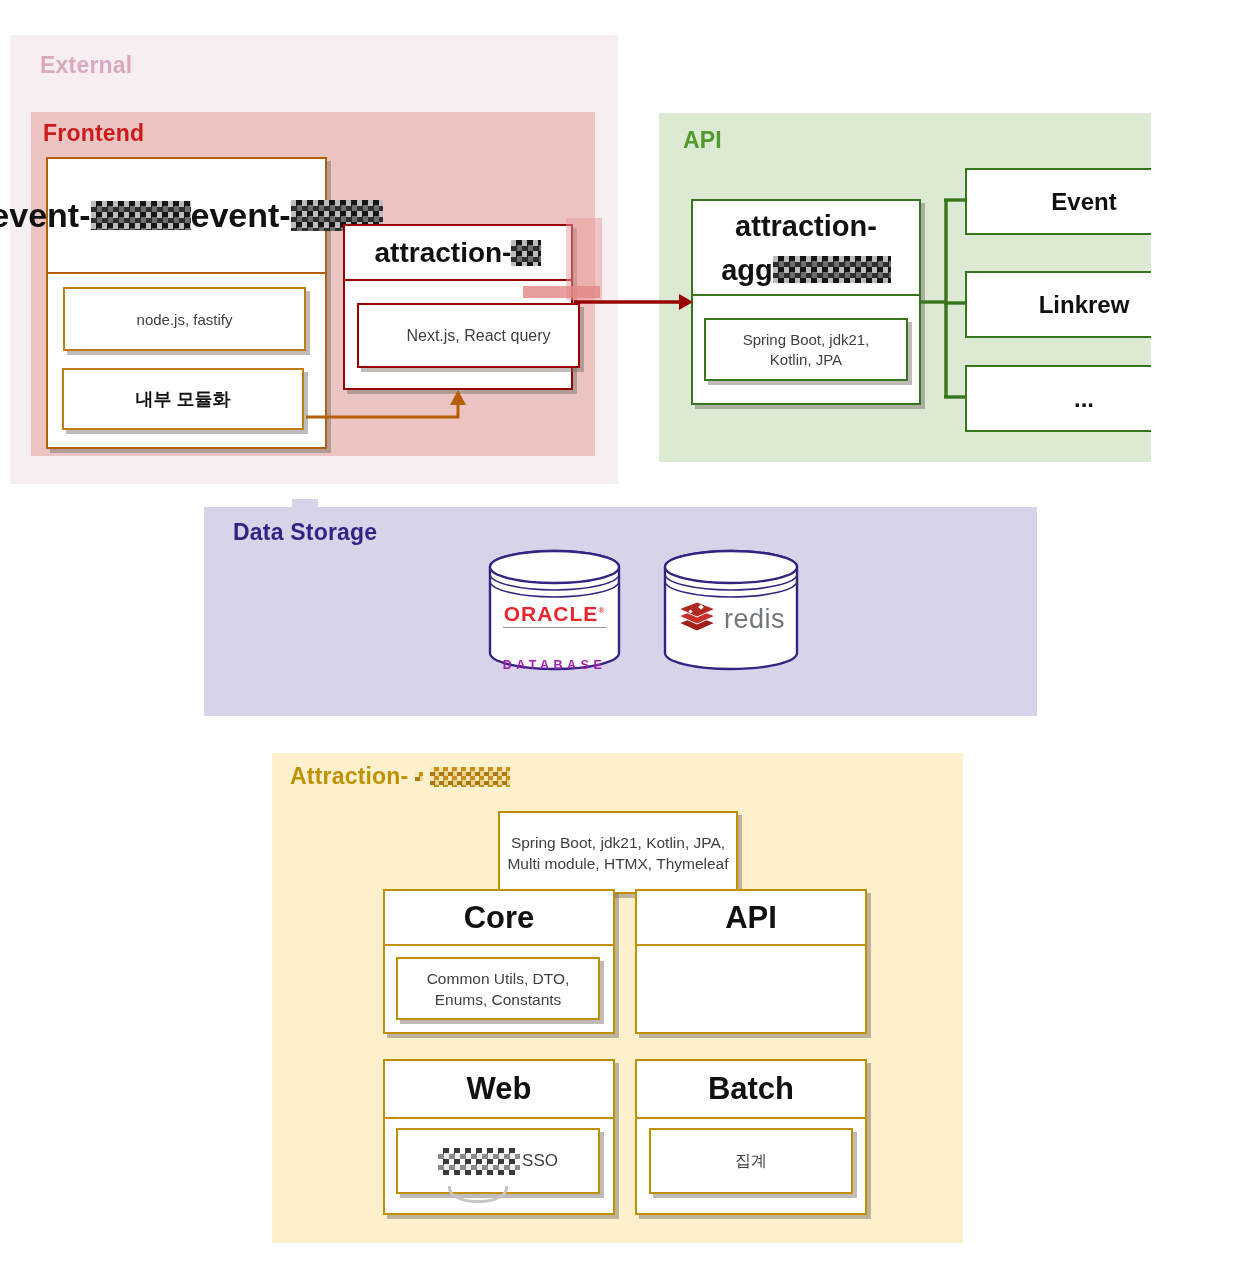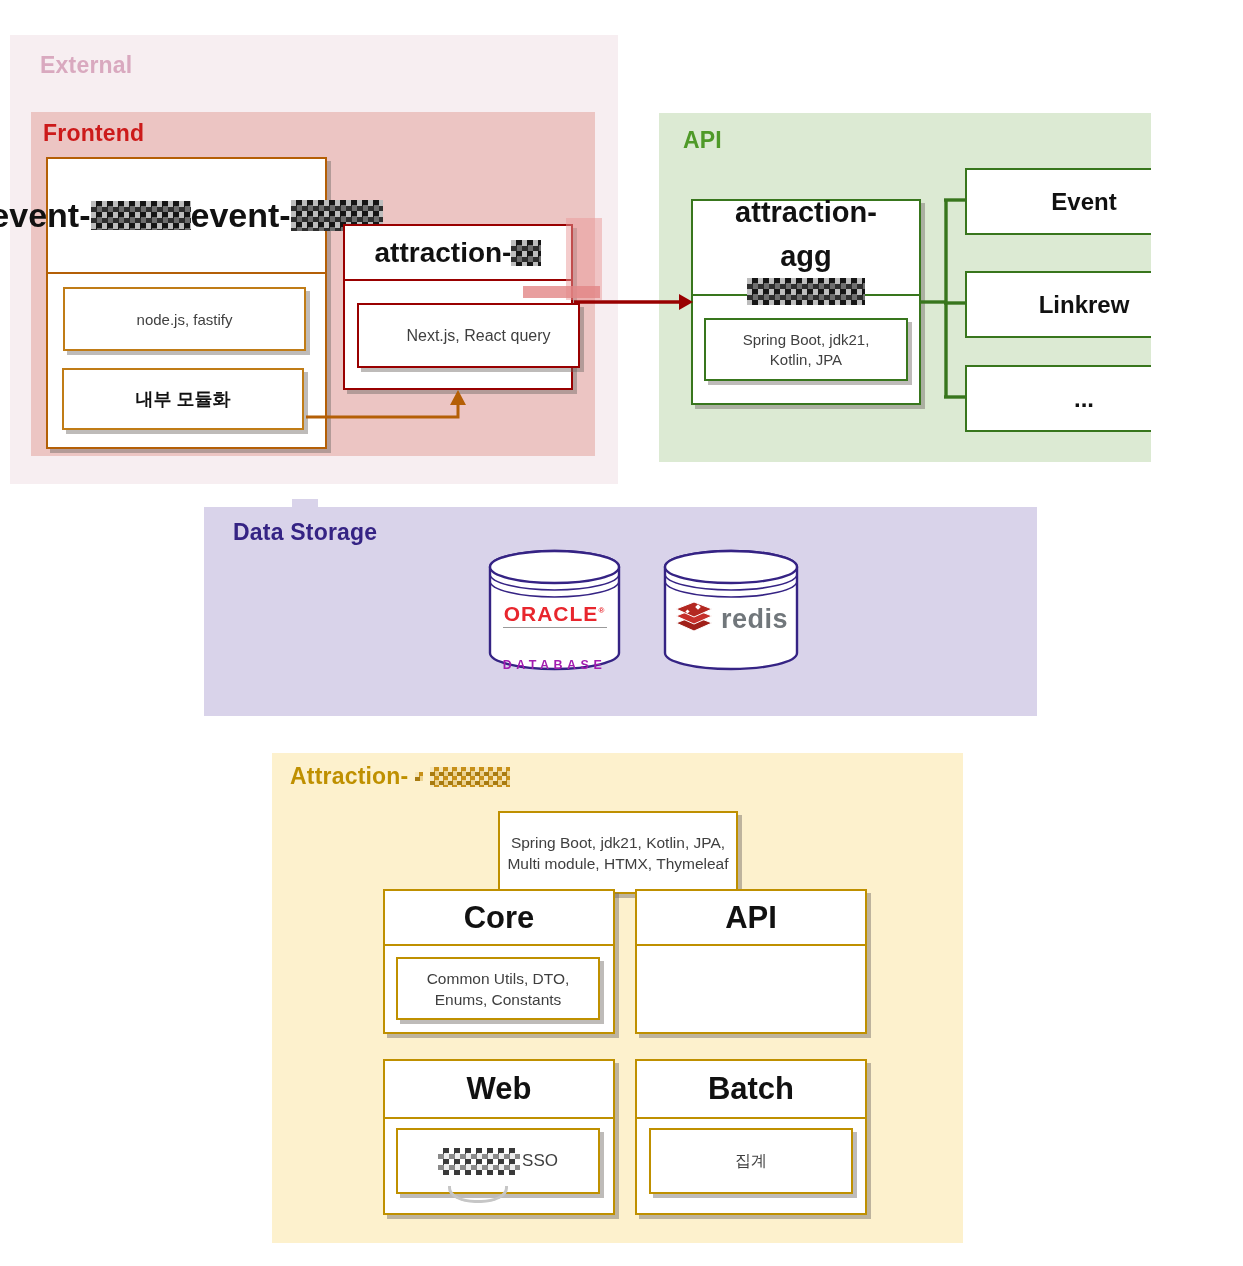--- a/index.html
+++ b/index.html
@@ -41,21 +41,21 @@
   .mosaic.gold{background-image:conic-gradient(#c79018 0 25%,#ecd391 0 50%,#a87b10 0 75%,#f6e7bb 0);background-size:9px 9px;}
 
   .ep{display:flex;align-items:center;justify-content:center;font-weight:bold;font-size:24px;color:#111;}
   .overlay-pink1{background:rgba(234,153,153,.5);}
   .overlay-pink2{background:rgba(226,134,134,.8);}
 
   .oracle-word{color:var(--oracle_red,#e8262d);font-weight:bold;font-size:21px;letter-spacing:1px;line-height:22px;}
   .oracle-reg{font-size:8px;vertical-align:super;}
   .oracle-line{width:104px;height:1px;background:#9a9a9a;margin:2px auto 4px auto;}
   .oracle-sub{color:#a21caf;font-weight:bold;font-size:12.5px;letter-spacing:4.5px;margin-top:30px;}
-  .redis-word{color:var(--redis_gray,#71777b);font-weight:bold;font-size:27px;letter-spacing:.5px;}
+  .redis-word{color:var(--redis_gray,#71777b);font-weight:normal;font-size:27px;letter-spacing:.5px;}
 
   .gray-arc{position:absolute;border:3px solid #c6c6c6;border-top:none;
             border-radius:0 0 27px 27px / 0 0 15px 15px;background:transparent;z-index:4;}
   svg.overlay{position:absolute;left:0;top:0;z-index:5;pointer-events:none;}
   .cyl-content{position:absolute;text-align:center;}
 </style>
 </head>
 <body>
 
 <div id="canvas">
@@ -101,21 +101,21 @@
         <span class="mosaic" style="width:30px;height:26px;"></span>
     </div>
   </div>
   <div class="box b-red center-txt" style="left:357px;top:303px;width:199px;height:61px;font-size:16px;padding-left:20px;">Next.js, React query</div>
   <div class="abs overlay-pink1" style="left:566px;top:218px;width:36px;height:82px;z-index:3;"></div>
   <div class="abs overlay-pink2" style="left:523px;top:286px;width:77px;height:12px;z-index:3;"></div>
 
   <div class="box b-green" style="left:691px;top:199px;width:226px;height:202px;">
     <div class="split-title d-green" style="height:93px;flex-direction:column;font-size:29px;line-height:44px;">
       <div><span>attraction-</span></div>
-      <div style="display:flex;align-items:center;flex-direction:column;">
+      <div style="display:flex;align-items:center;">
         <span>agg</span>
           <span class="mosaic" style="width:118px;height:27px;"></span>
       </div>
     </div>
   </div>
   <div class="box b-green center-txt" style="left:704px;top:318px;width:200px;height:59px;font-size:15px;line-height:20px;">
     <div>
       <div>Spring Boot, jdk21,</div>
       <div>Kotlin, JPA</div>
     </div>

